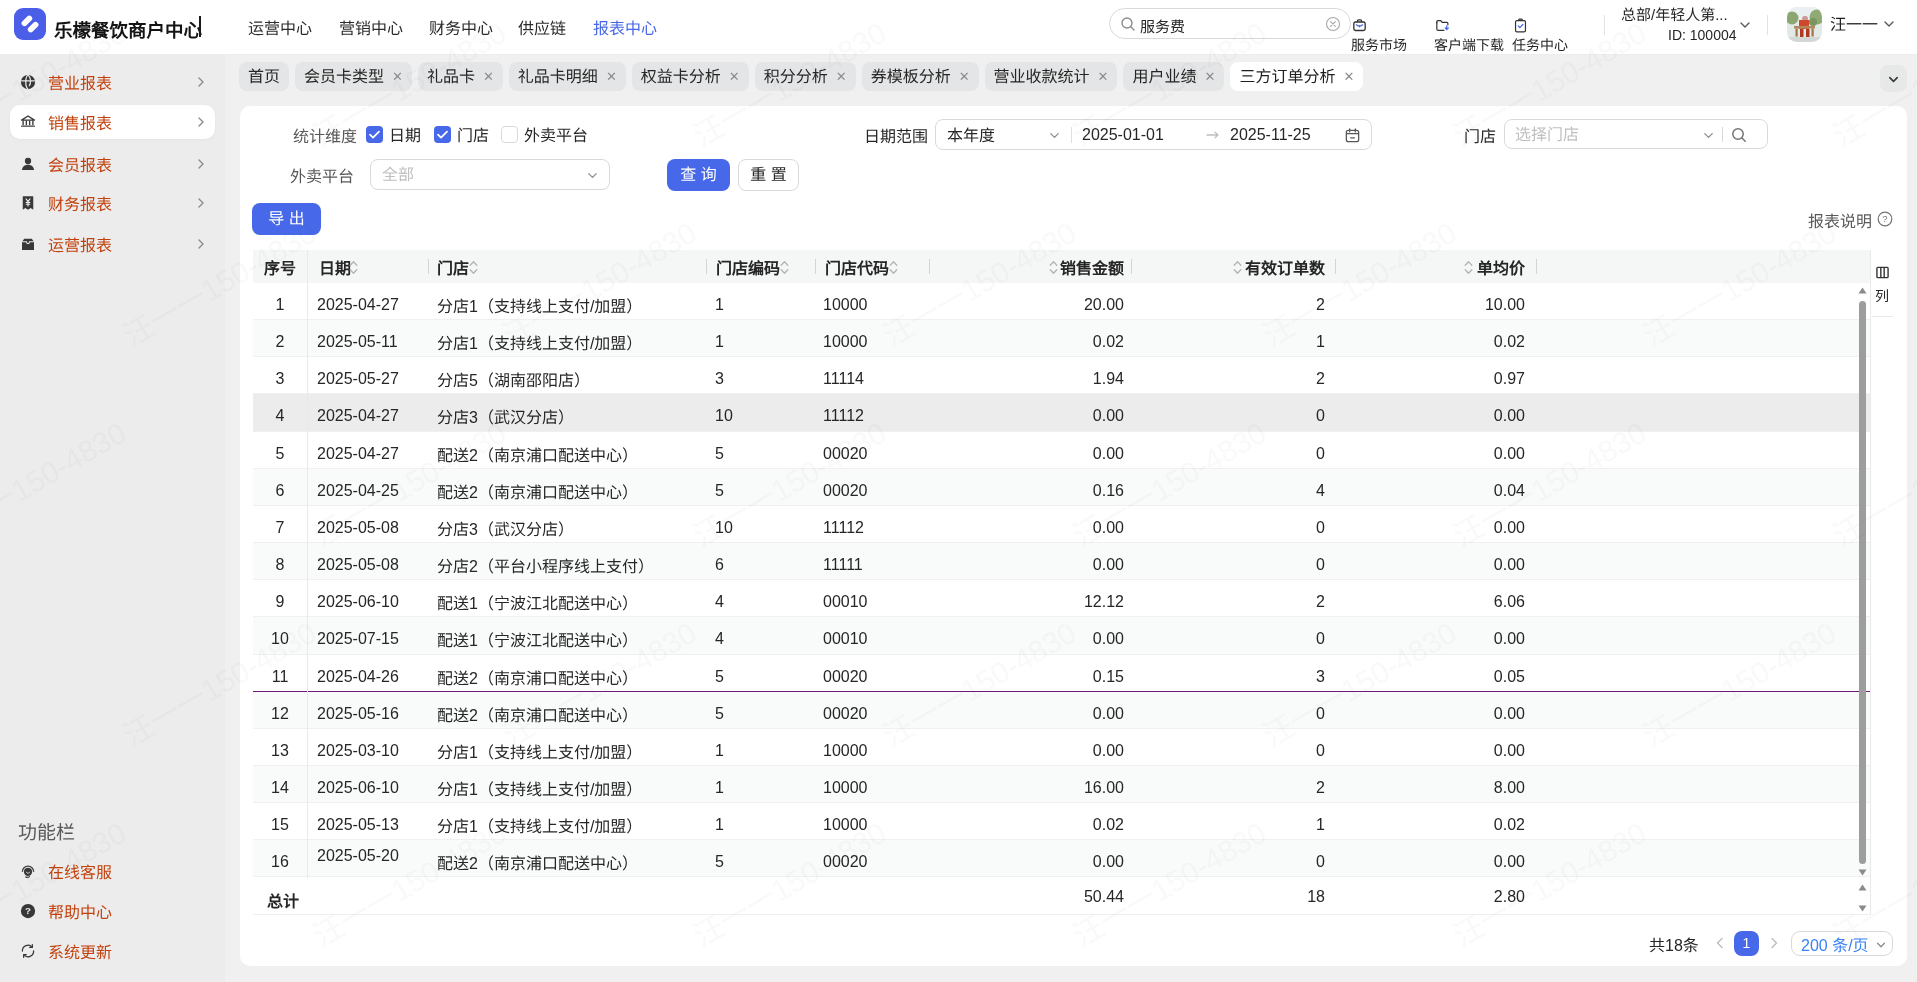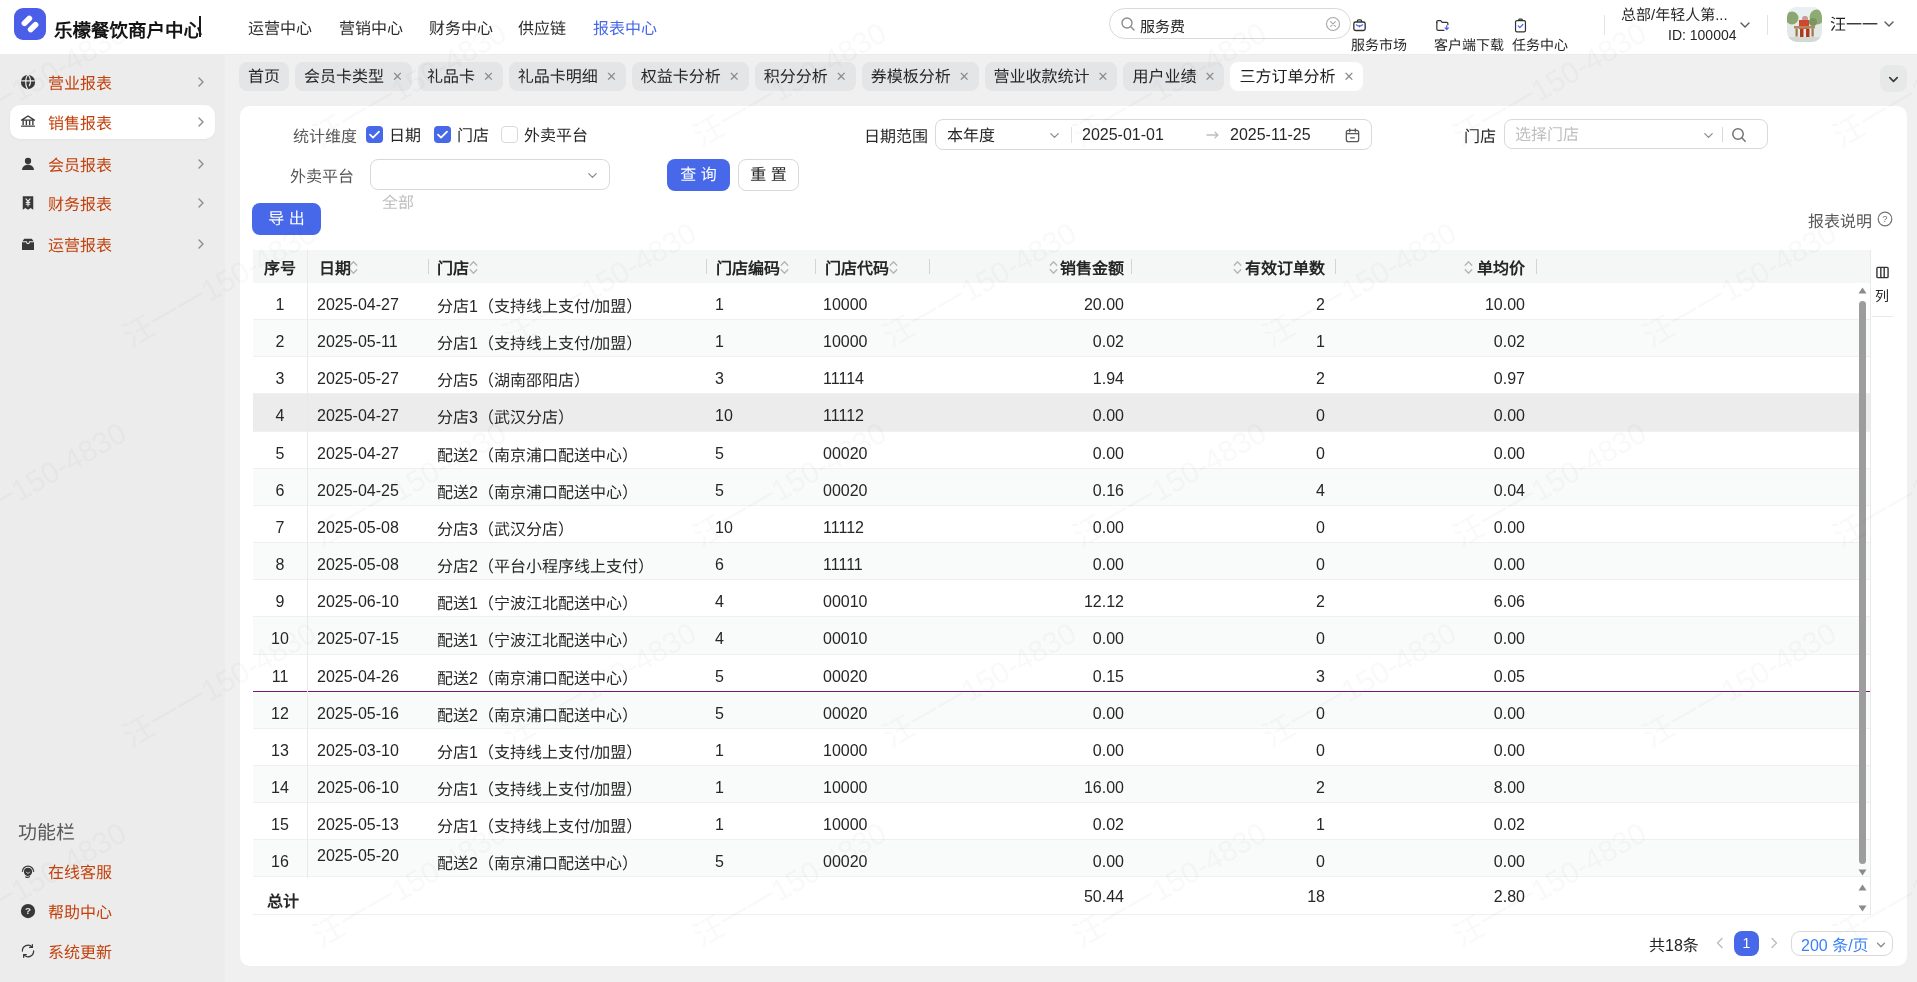--- a/index.html
+++ b/index.html
@@ -319,21 +319,21 @@
       </svg>
     <div class="abs" style="left:217px;top:7px;width:1px;height:15px;background:#d9d9d9;"></div>
     <svg class="abs" style="left:225px;top:6px;" width="18" height="18" viewBox="0 0 18 18">
         <circle cx="8" cy="8" r="5.2" stroke="#737373" stroke-width="1.5" fill="none"></circle>
         <path d="M12 12 L15.2 15.2" stroke="#737373" stroke-width="1.5" stroke-linecap="round"></path>
       </svg>
   </div>
 
   <div class="flabel" style="left:290px;top:163px;">外卖平台</div>
   <div class="selbox" style="left:370px;top:159px;width:240px;">
-    <span class="abs ph" style="left:11px;top:1px;font-size:16px;margin-top:28px;">全部</span>
+    <span class="abs ph" style="left:11px;top:1px;font-size:16px;">全部</span>
     <svg class="abs" style="left:215px;top:9px;" width="13" height="13" viewBox="0 0 14 14">
         <path d="M3 5l4 4 4-4" stroke="#8c8c8c" stroke-width="1.4" fill="none" stroke-linecap="round" stroke-linejoin="round"></path>
       </svg>
   </div>
   <div class="btn primary" style="left:667px;top:159px;width:63px;line-height:32px;">查 询</div>
   <div class="btn plain" style="left:738px;top:159px;width:61px;line-height:30px;">重 置</div>
 
   <div class="btn primary" style="left:252px;top:203px;width:69px;line-height:32px;">导 出</div>
   <div class="flabel" style="left:1808px;top:208px;">报表说明</div>
   <svg class="abs" style="left:1877px;top:211px;z-index:5;" width="16" height="16" viewBox="0 0 16 16">

